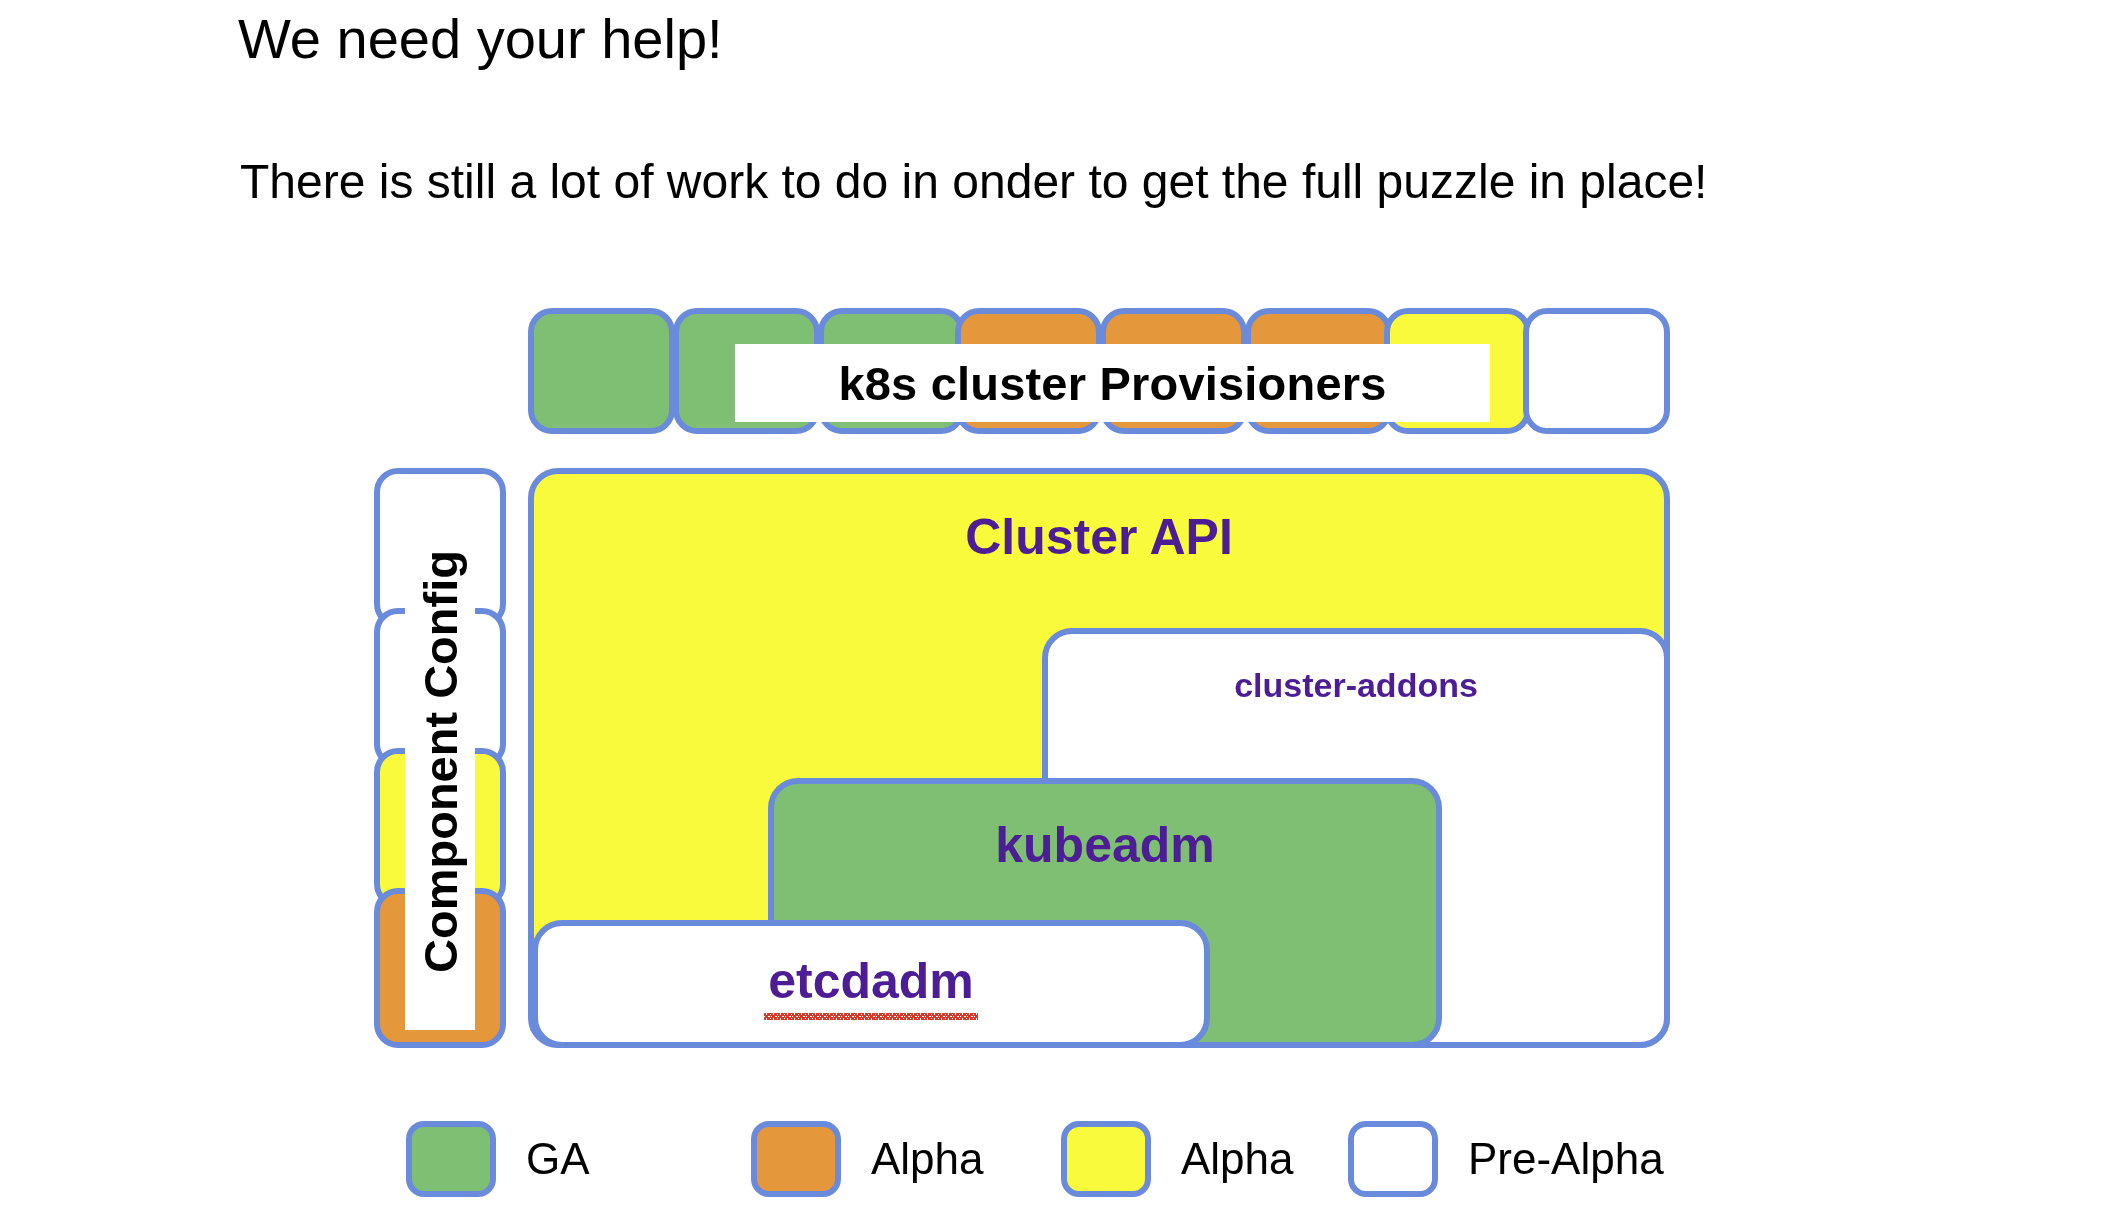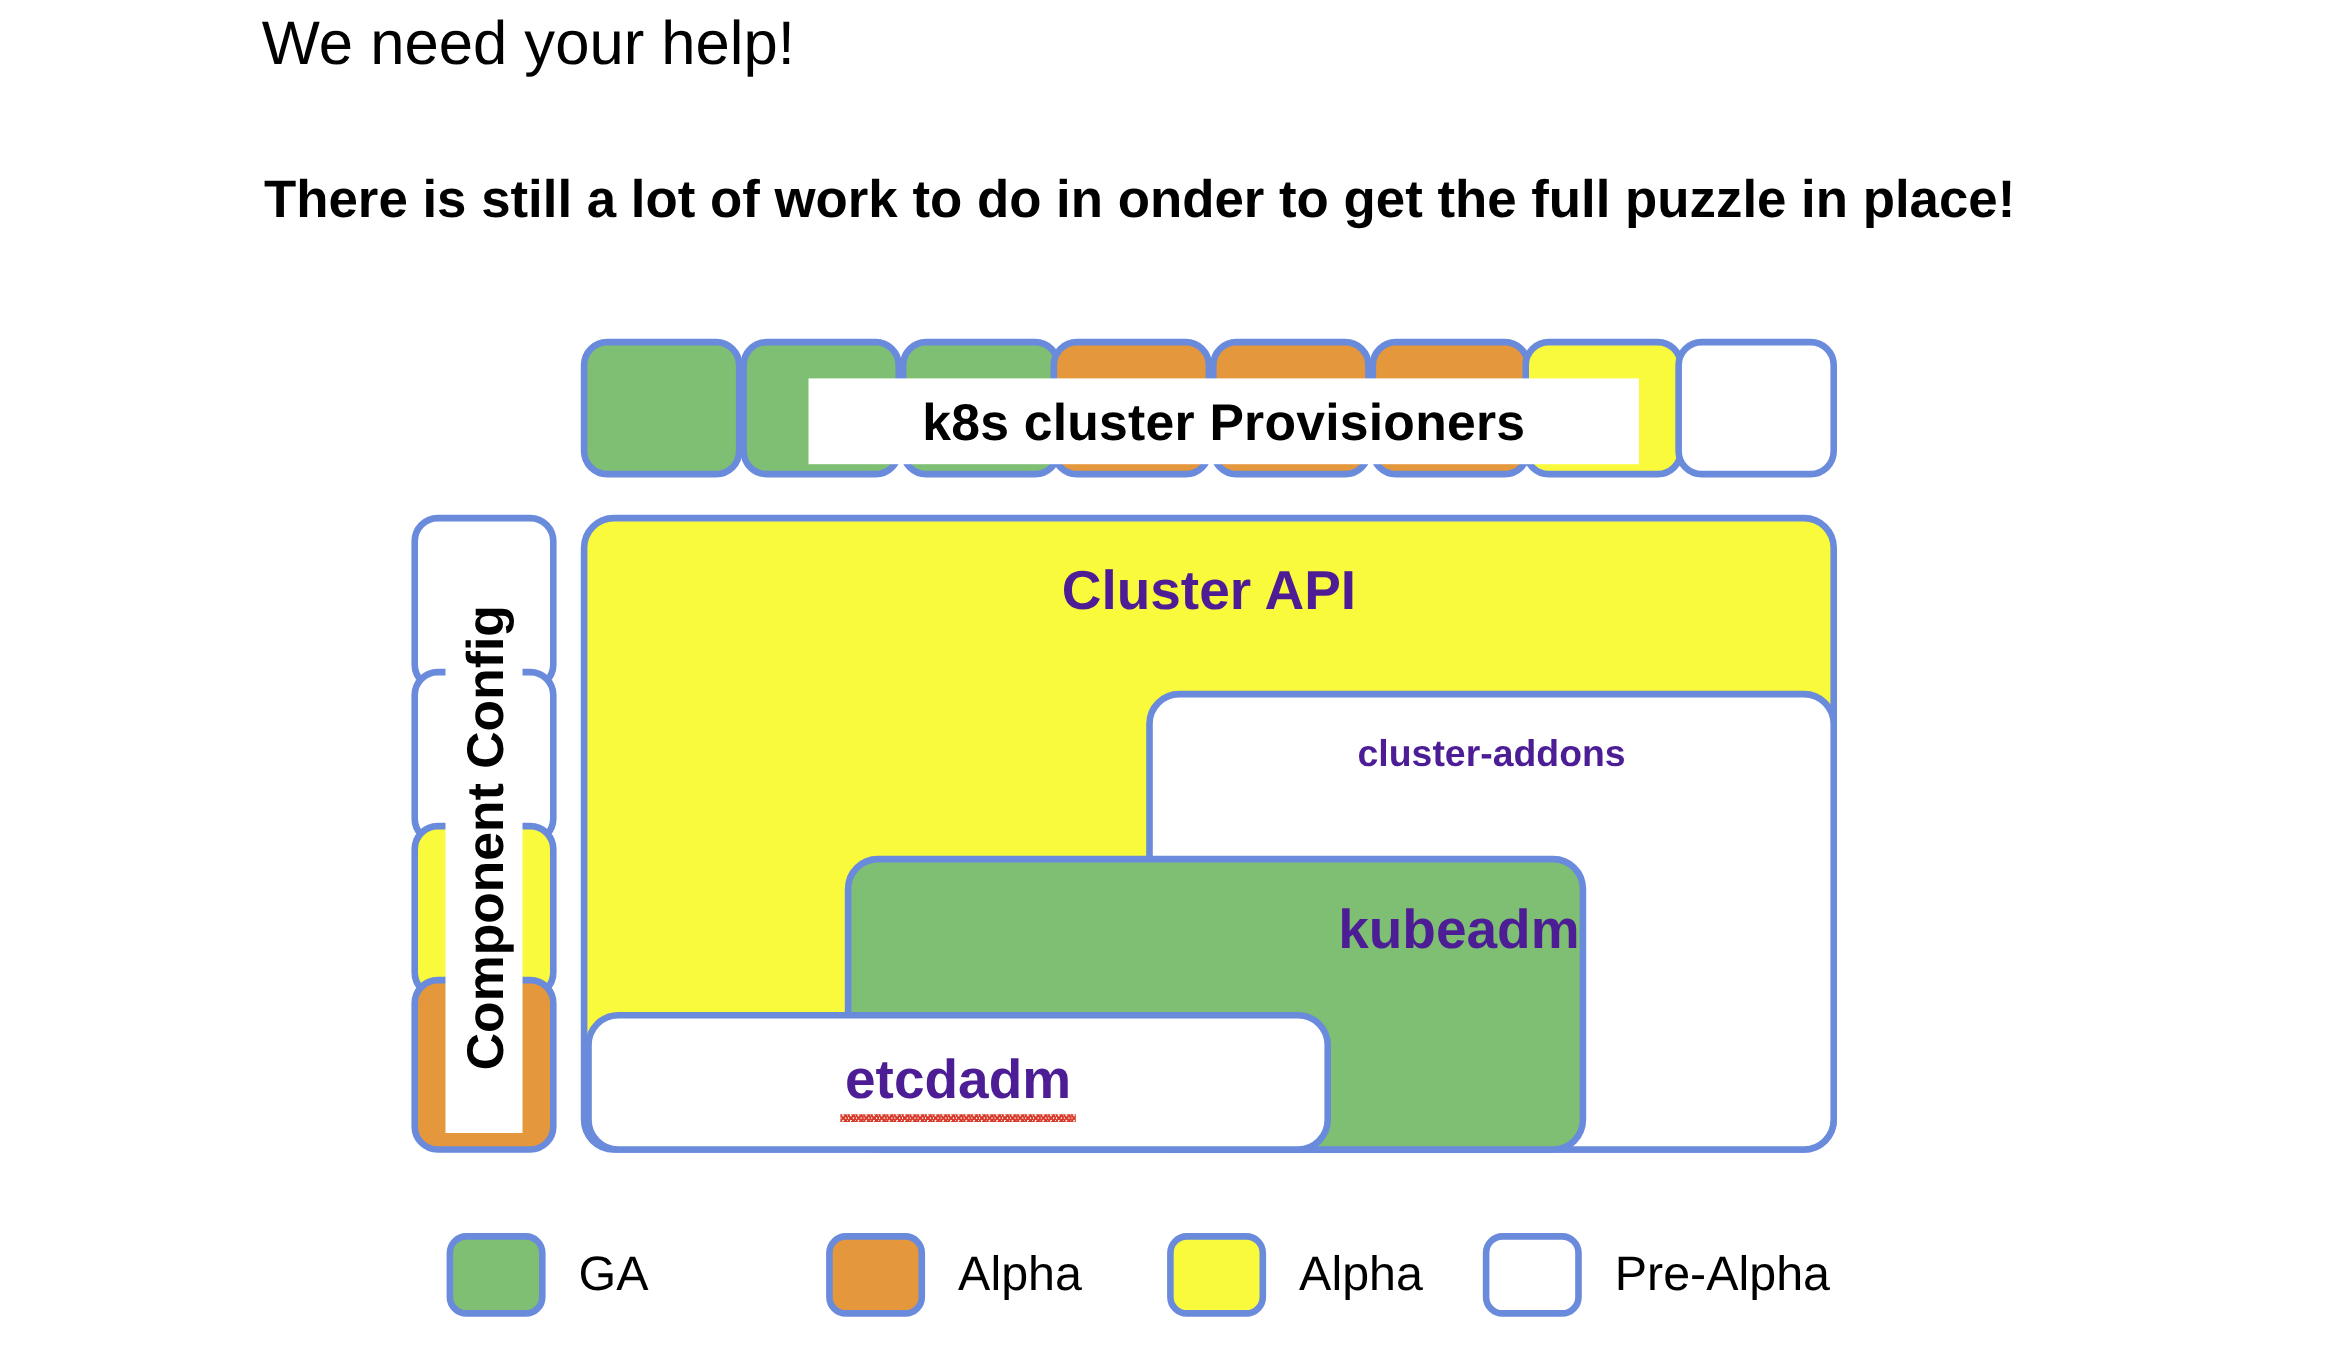--- a/index.html
+++ b/index.html
@@ -25,21 +25,21 @@
     font-weight: 400;
     line-height: 1.05;
     letter-spacing: 0px;
     white-space: nowrap;
   }
   #slide-subtitle {
     position: absolute;
     left: 240px;
     top: 156px;
     font-size: 48px;
-    font-weight: 700;
+    font-weight: 400;
     line-height: 1.1;
     white-space: nowrap;
   }
 
   
   .tile {
     position: absolute;
     box-sizing: border-box;
     border: 6px solid #6a8bdc;
     border-radius: 26px;
@@ -150,21 +150,21 @@
   #cluster-addons-box > .tile-label { top: 32px; font-size: 34px; }
 
   #kubeadm-box {
     left: 768px;
     top: 778px;
     width: 674px;
     height: 270px;
     border-radius: 30px;
     z-index: 4;
   }
-  #kubeadm-box > .tile-label { top: 32px; font-size: 50px; text-align: right; }
+  #kubeadm-box > .tile-label { top: 32px; font-size: 50px; }
 
   #etcdadm-box {
     left: 532px;
     top: 920px;
     width: 678px;
     height: 128px;
     border-radius: 30px;
     z-index: 5;
   }
   #etcdadm-box > .tile-label { top: 26px; font-size: 50px; }

